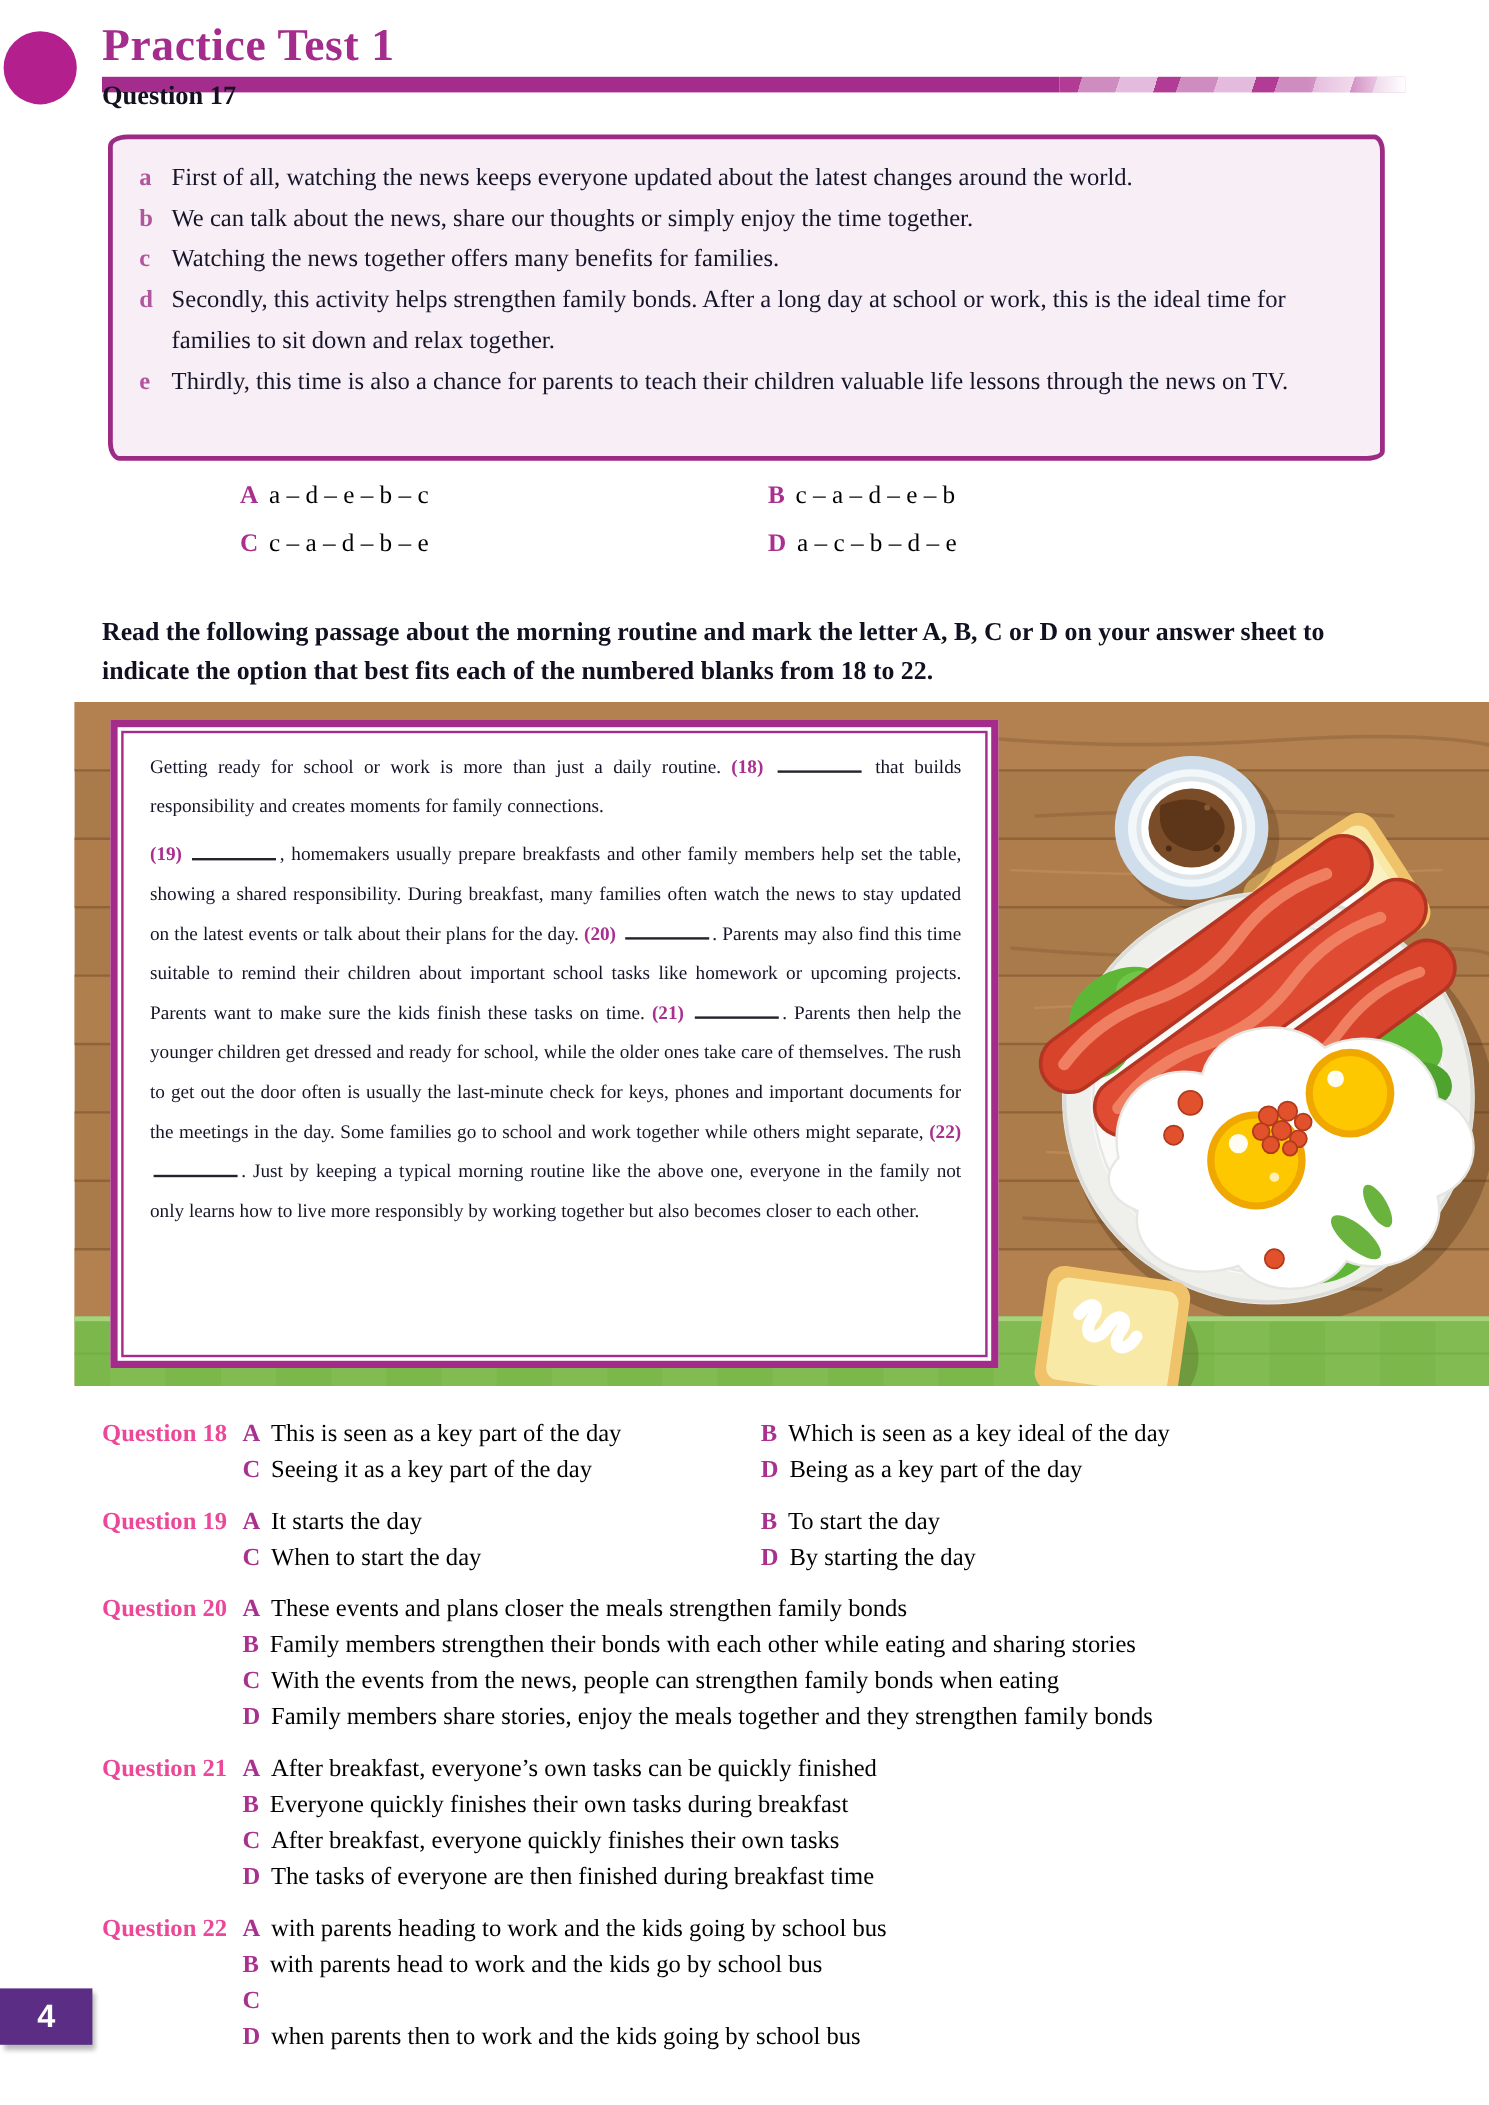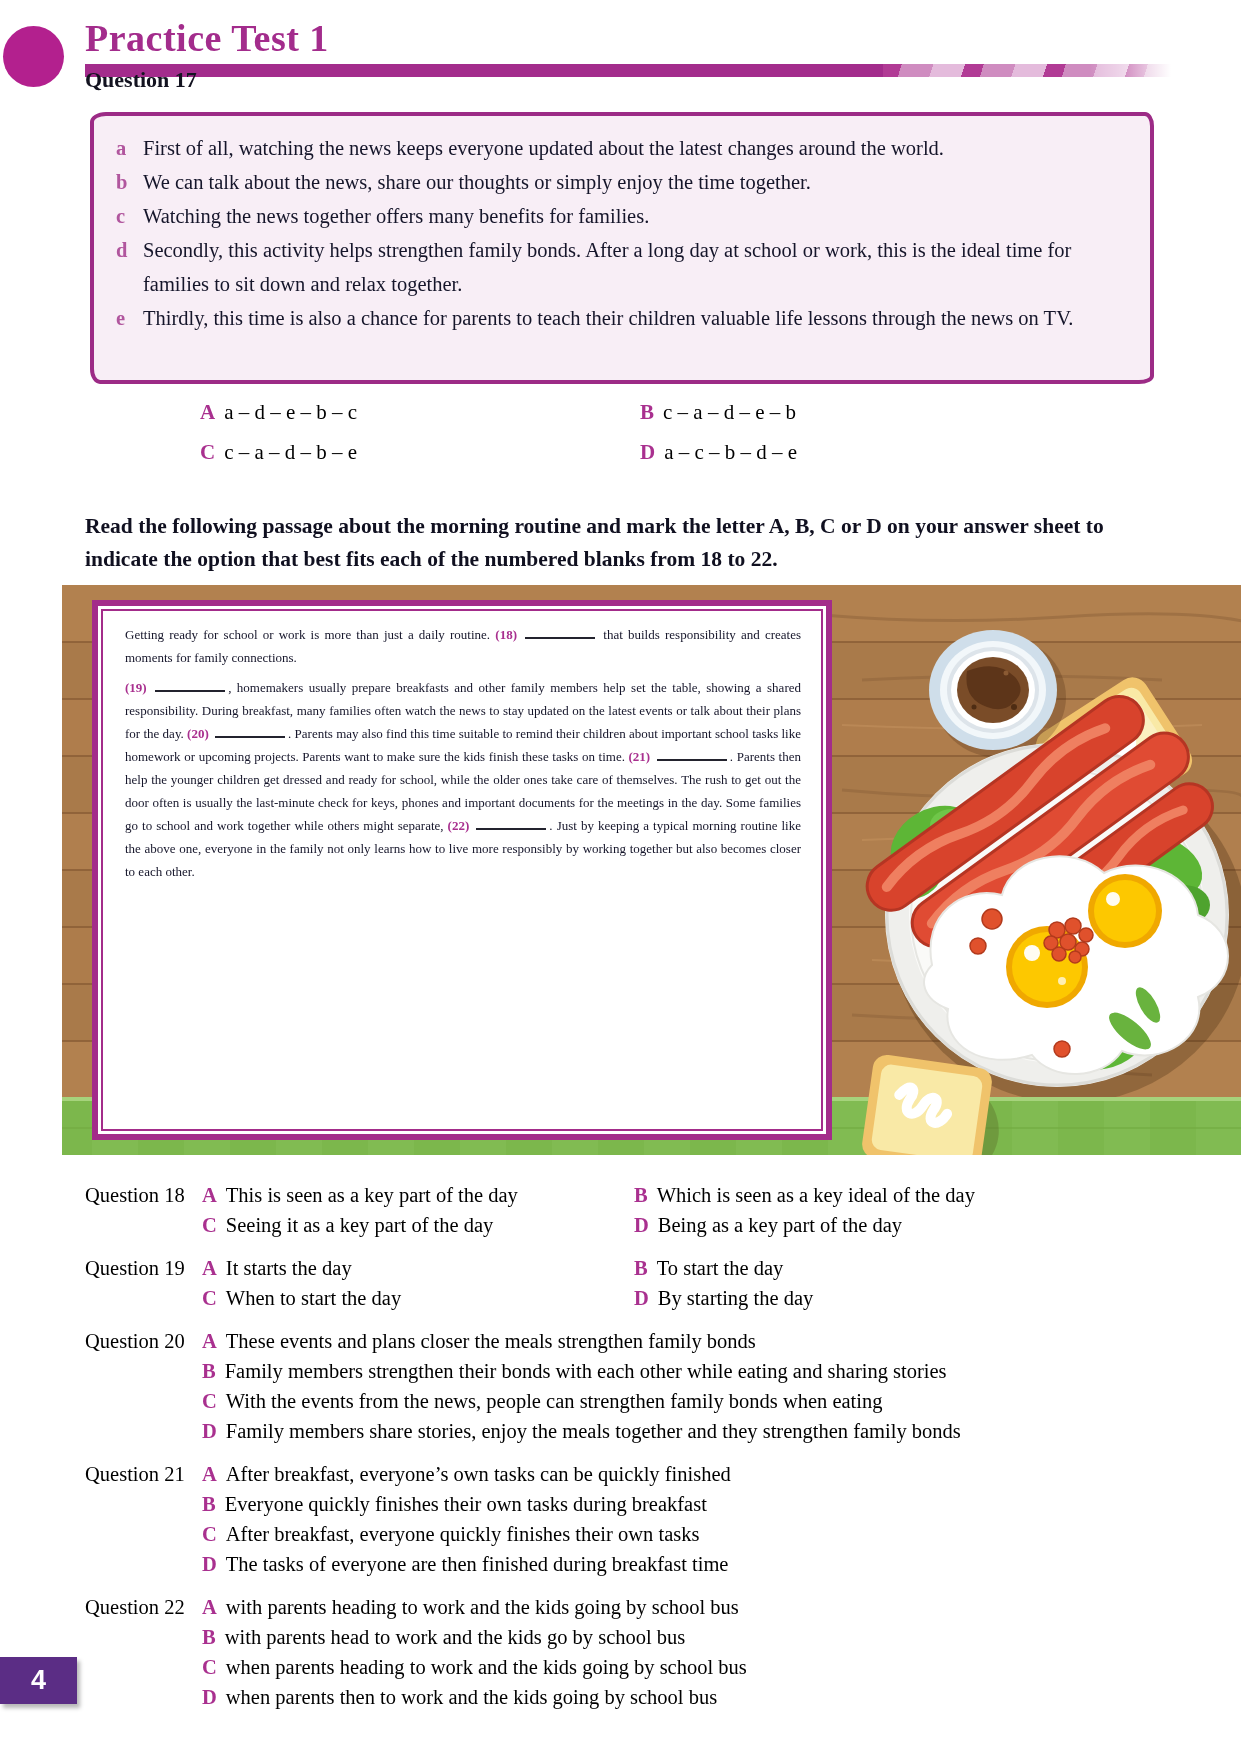--- a/index.html
+++ b/index.html
@@ -47,28 +47,28 @@
   .instruction{position:absolute;left:85px;top:510px;width:1080px;font-size:21.5px;font-weight:bold;
     line-height:33px;color:#101020;}
 
   
   .figure{position:absolute;left:62px;top:585px;width:1179px;height:570px;}
   .figure svg{position:absolute;left:0;top:0;}
   .passage-card{position:absolute;left:30px;top:15px;width:740px;height:540px;box-sizing:border-box;
     background:#ffffff;border:6px solid #a32c8a;}
   .passage-inner{position:absolute;inset:3px;border:2px solid #a32c8a;padding:12px 20px 8px 22px;
     box-sizing:border-box;overflow:hidden;}
-  .passage-inner p{margin:0 0 7px 0;font-size:13px;line-height:23px;color:#15152a;text-align:justify;}
+  .passage-inner p{margin:0 0 7px 0;font-size:16px;line-height:33px;color:#15152a;text-align:justify;}
   .blank-num{color:#a9308f;font-weight:bold;}
   .blank-line{display:inline-block;width:70px;height:4px;border-bottom:2px solid #23232e;vertical-align:baseline;margin:0 3px;}
 
   
   .questions{position:absolute;left:85px;top:1180px;width:1095px;font-size:20.5px;line-height:30px;}
   .q-row{display:grid;grid-template-columns:117px 1fr;margin-bottom:13px;align-items:start;}
-  .q-label{font-weight:normal;color:#000000;white-space:nowrap;}
+  .q-label{font-weight:bold;color:#ec4899;white-space:nowrap;}
   .opts-2col{display:grid;grid-template-columns:432px 1fr;}
   .opts-1col{display:block;}
 </style>
 </head>
 <body>
 
 <div class="page">
 
   <div class="circle-top"></div>
   <div class="sidebar-strip"></div>
@@ -376,21 +376,20 @@
         <div class="opt">
           <span class="ol">A</span>
           <span class="ot">with parents heading to work and the kids going by school bus</span>
         </div>
         <div class="opt">
           <span class="ol">B</span>
           <span class="ot">with parents head to work and the kids go by school bus</span>
         </div>
         <div class="opt">
           <span class="ol">C</span>
-          <span class="ot">when parents heading to work and the kids going by school bus</span>
         </div>
         <div class="opt">
           <span class="ol">D</span>
           <span class="ot">when parents then to work and the kids going by school bus</span>
         </div>
       </div>
     </div>
 
   </div>
 </div>

